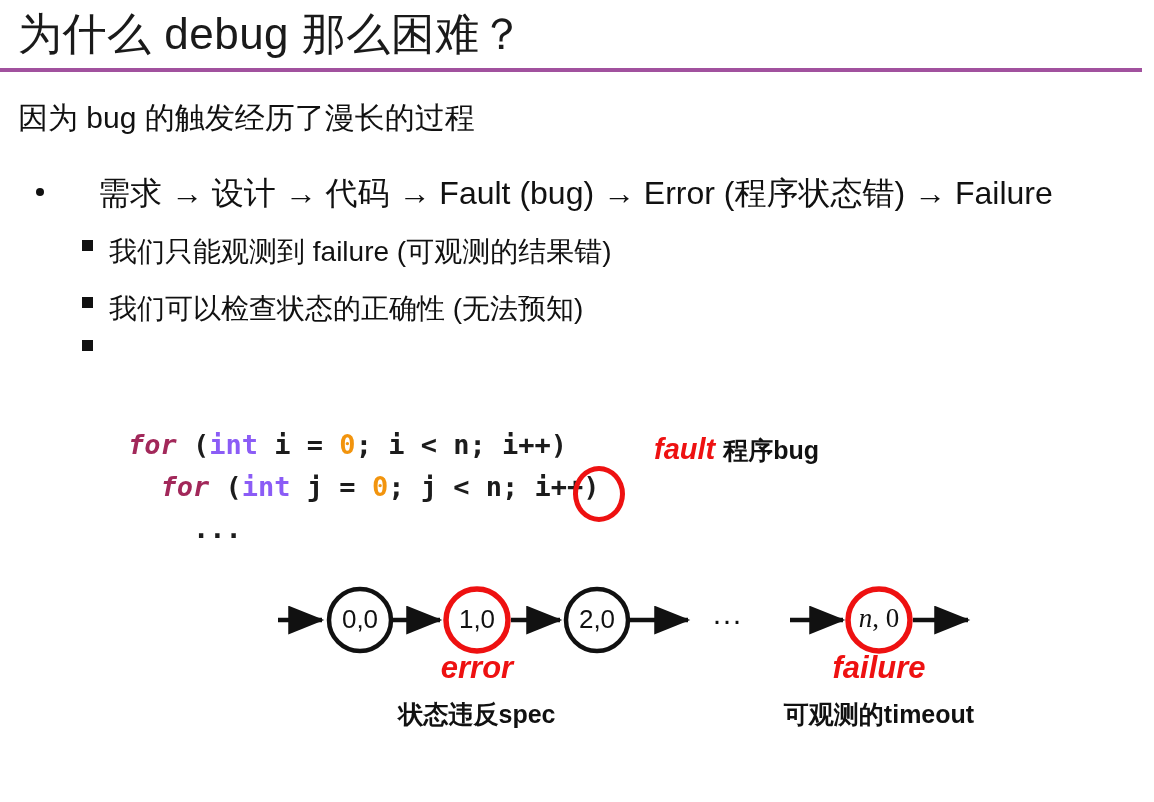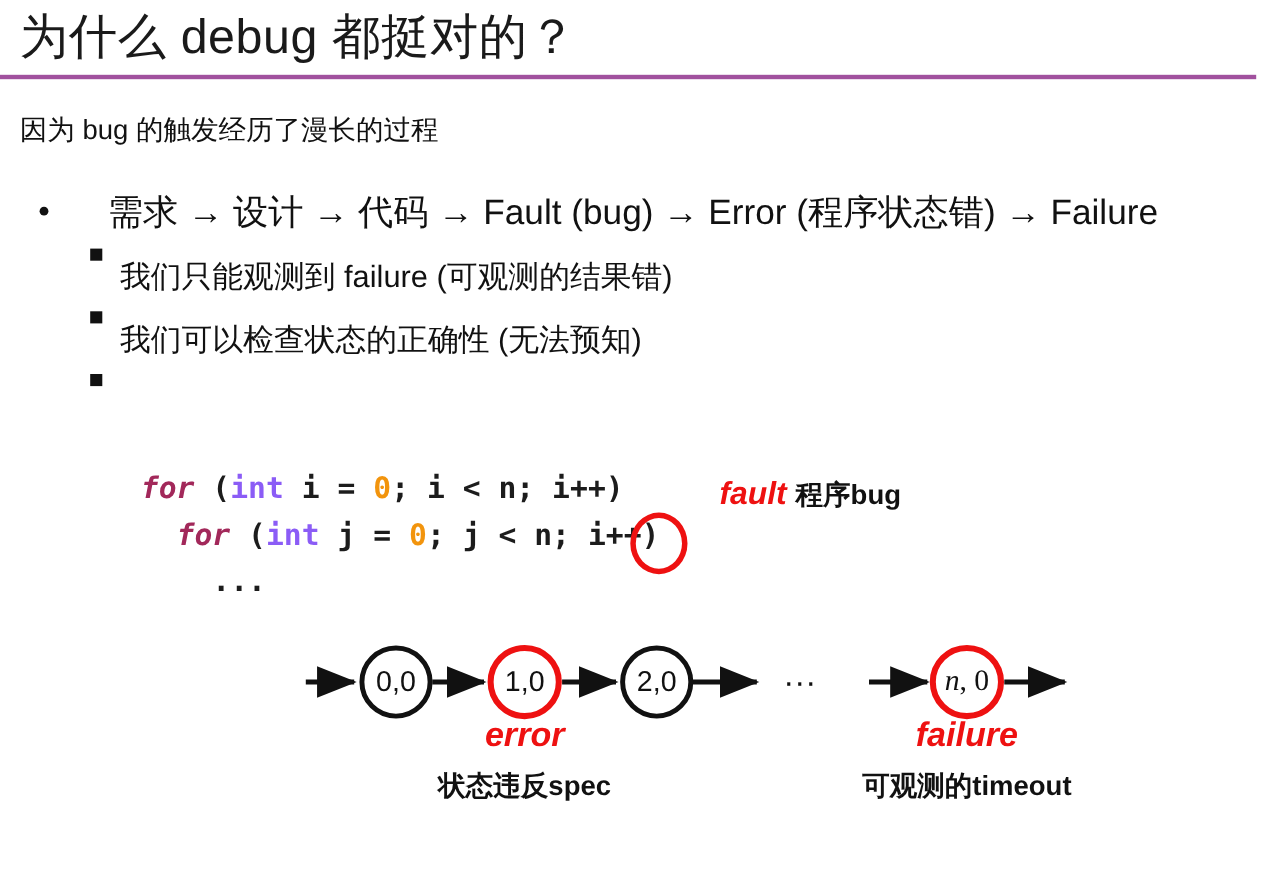--- a/index.html
+++ b/index.html
@@ -42,21 +42,21 @@
     width: 1142px;
     height: 4px;
     background: #a1519e;
   }
 
   
   .subtitle {
     position: absolute;
     left: 18px;
     top: 98px;
-    font-size: 25px;
+    font-size: 30px;
     line-height: 40px;
     white-space: nowrap;
     color: #111111;
   }
 
   .bullet-l1 {
     position: absolute;
     left: 36px;
     top: 172px;
     font-size: 32px;
@@ -84,21 +84,21 @@
     left: 82px;
     top: 232px;
     width: 960px;
   }
   .bullet-l2 {
     font-size: 28px;
     line-height: 39px;
     white-space: nowrap;
     color: #111111;
     display: flex;
-    align-items: flex-start;
+    align-items: center;
     margin-bottom: 18px;
   }
   .sq-marker {
     display: inline-block;
     width: 11px;
     height: 11px;
     background: #111111;
     margin-right: 16px;
     position: relative;
     top: -6px;
@@ -198,21 +198,21 @@
     font-family: "Liberation Sans", "DejaVu Sans", sans-serif;
     font-size: 30px;
     fill: #111111;
   }
 </style>
 </head>
 <body>
 
 <div class="slide">
 
-  <div class="title">为什么 debug 都挺对的？</div>
+  <div class="title">为什么 debug 那么困难？</div>
   <div class="title-rule"></div>
 
   <div class="subtitle">因为 bug 的触发经历了漫长的过程</div>
 
   <div class="bullet-l1">
     <span class="dot-marker"></span>
     <span>需求 → 设计 → 代码 → Fault (bug) → Error (程序状态错) → Failure</span>
   </div>
 
   <div class="sub-list">

